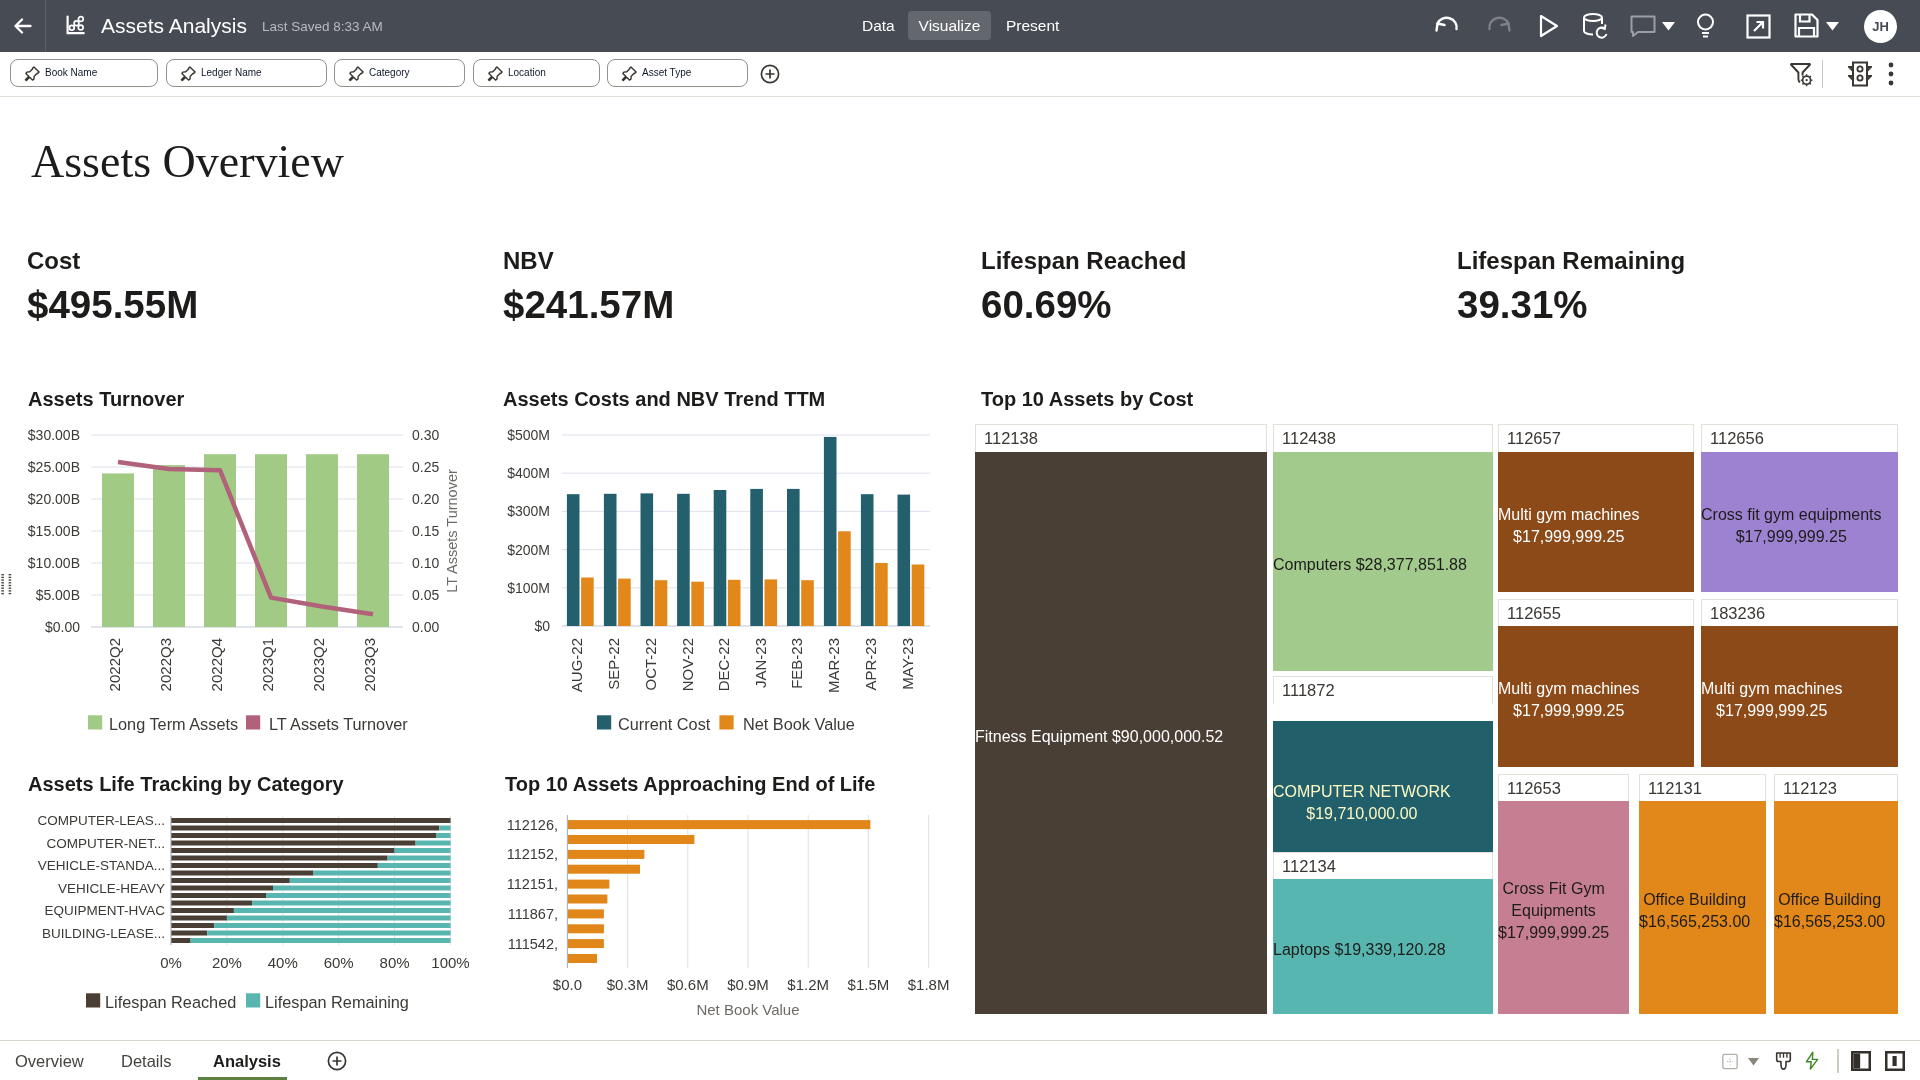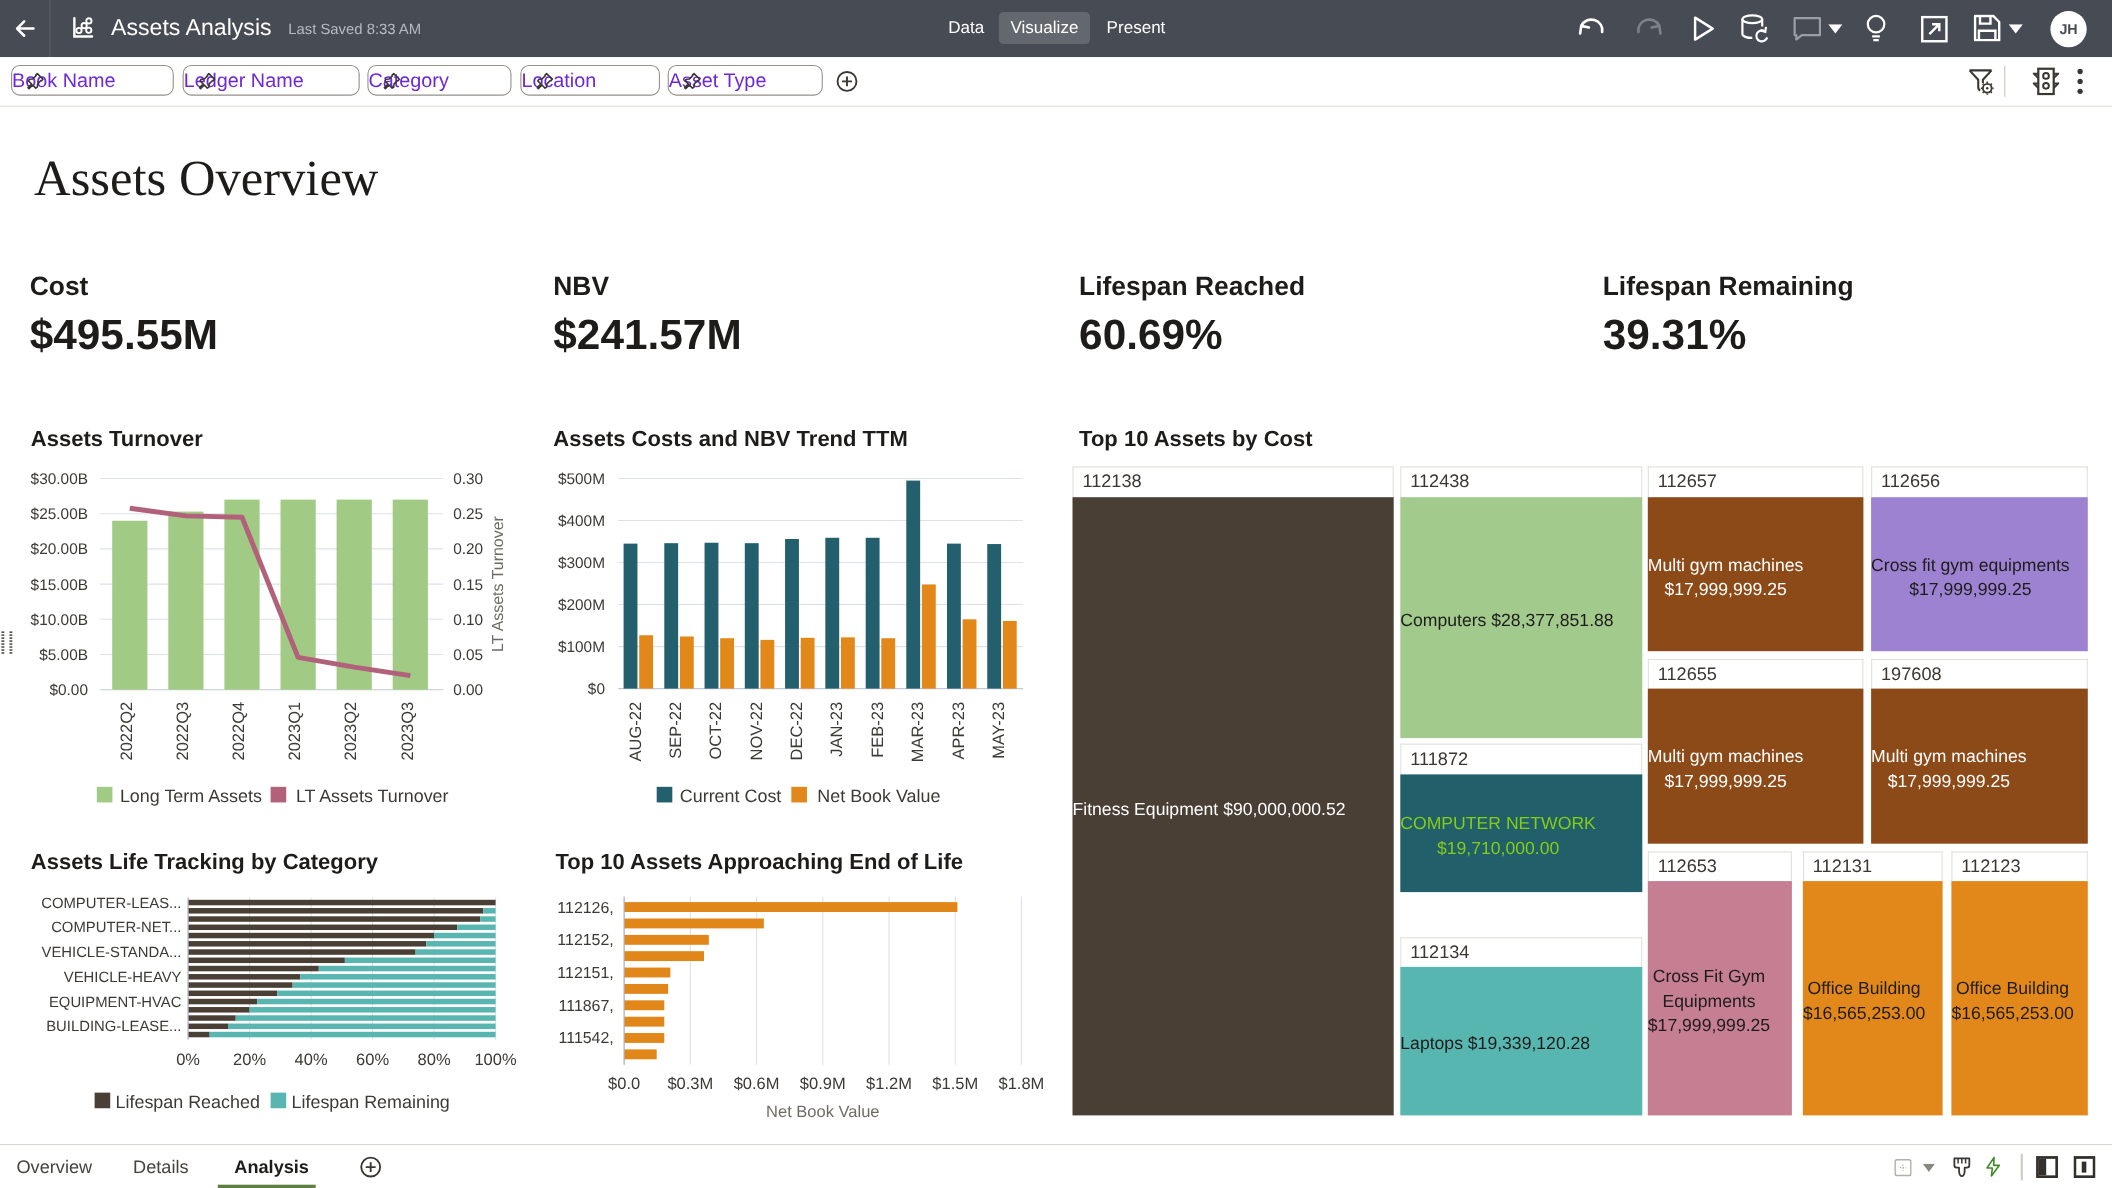--- a/index.html
+++ b/index.html
@@ -16,21 +16,21 @@
   .topnav { position:absolute; top:0; height:64px; line-height:52px; color:#fff; font-size:15.5px; }
   #viz-pill { position:absolute; left:908px; top:11px; width:83px; height:29px; background:#63676e;
      border-radius:4px; color:#fff; font-size:15.5px; text-align:center; line-height:29px; }
   #avatar { position:absolute; left:1864px; top:10px; width:33px; height:33px; border-radius:50%;
      background:#fff; color:#474b53; font-size:13px; font-weight:bold; text-align:center; line-height:33px; }
 
   
   #filterbar { position:absolute; left:0; top:52px; width:1920px; height:45px; background:#fff;
      border-bottom:1px solid #e2dfd9; }
   .pill { position:absolute; top:7px; height:28px; border:1px solid #95918a; border-radius:8px;
-     color:#6d28d9; font-size:18px; line-height:26px; }
+     color:#0f172a; font-size:10px; line-height:26px; padding-left:34px; }
   .pill svg { position:absolute; left:13px; top:5px; }
 
   
   #bigtitle { position:absolute; left:31px; top:135px; font-family:"Liberation Serif", serif;
      font-size:46px; color:#1d1c1a; }
   .kpi-label { position:absolute; font-size:24px; font-weight:bold; color:#1d1c1a; }
   .kpi-value { position:absolute; font-size:38.5px; font-weight:bold; color:#1d1c1a; }
   .sec-title { position:absolute; font-size:20px; font-weight:bold; color:#1d1c1a; }
 
   
@@ -375,21 +375,21 @@
         </div>
       </div>
 <div class="tm-cell" style="left:1273px;top:424px;width:220px;height:247px">
         <div class="tm-head" style="height:28px">112438</div>
         <div class="tm-body" style="top:28px;height:219px;background:#a2ca8c;color:#1d1c1a">
           <div style="white-space:nowrap">Computers $28,377,851.88</div>
         </div>
       </div>
 <div class="tm-cell" style="left:1273px;top:676px;width:220px;height:167px">
         <div class="tm-head" style="height:28px">111872</div>
-        <div class="tm-body" style="top:28px;height:107px;background:#215f6b;color:#84cc16">
+        <div class="tm-body" style="top:45px;height:157px;background:#215f6b;color:#fef9c3">
           <div>COMPUTER NETWORK<br>$19,710,000.00</div>
         </div>
       </div>
 <div class="tm-cell" style="left:1273px;top:852px;width:220px;height:162px">
         <div class="tm-head" style="height:27px">112134</div>
         <div class="tm-body" style="top:27px;height:135px;background:#58b6b1;color:#1d1c1a">
           <div style="white-space:nowrap">Laptops $19,339,120.28</div>
         </div>
       </div>
 <div class="tm-cell" style="left:1498px;top:424px;width:196px;height:168px">
@@ -404,21 +404,21 @@
           <div>Cross fit gym equipments<br>$17,999,999.25</div>
         </div>
       </div>
 <div class="tm-cell" style="left:1498px;top:599px;width:196px;height:168px">
         <div class="tm-head" style="height:27px">112655</div>
         <div class="tm-body" style="top:27px;height:141px;background:#8c4a18;color:#fff">
           <div>Multi gym machines<br>$17,999,999.25</div>
         </div>
       </div>
 <div class="tm-cell" style="left:1701px;top:599px;width:197px;height:168px">
-        <div class="tm-head" style="height:27px">197608</div>
+        <div class="tm-head" style="height:27px">183236</div>
         <div class="tm-body" style="top:27px;height:141px;background:#8c4a18;color:#fff">
           <div>Multi gym machines<br>$17,999,999.25</div>
         </div>
       </div>
 <div class="tm-cell" style="left:1498px;top:774px;width:131px;height:240px">
         <div class="tm-head" style="height:27px">112653</div>
         <div class="tm-body" style="top:27px;height:213px;background:#c57e92;color:#1d1c1a">
           <div>Cross Fit Gym<br>Equipments<br>$17,999,999.25</div>
         </div>
       </div>

